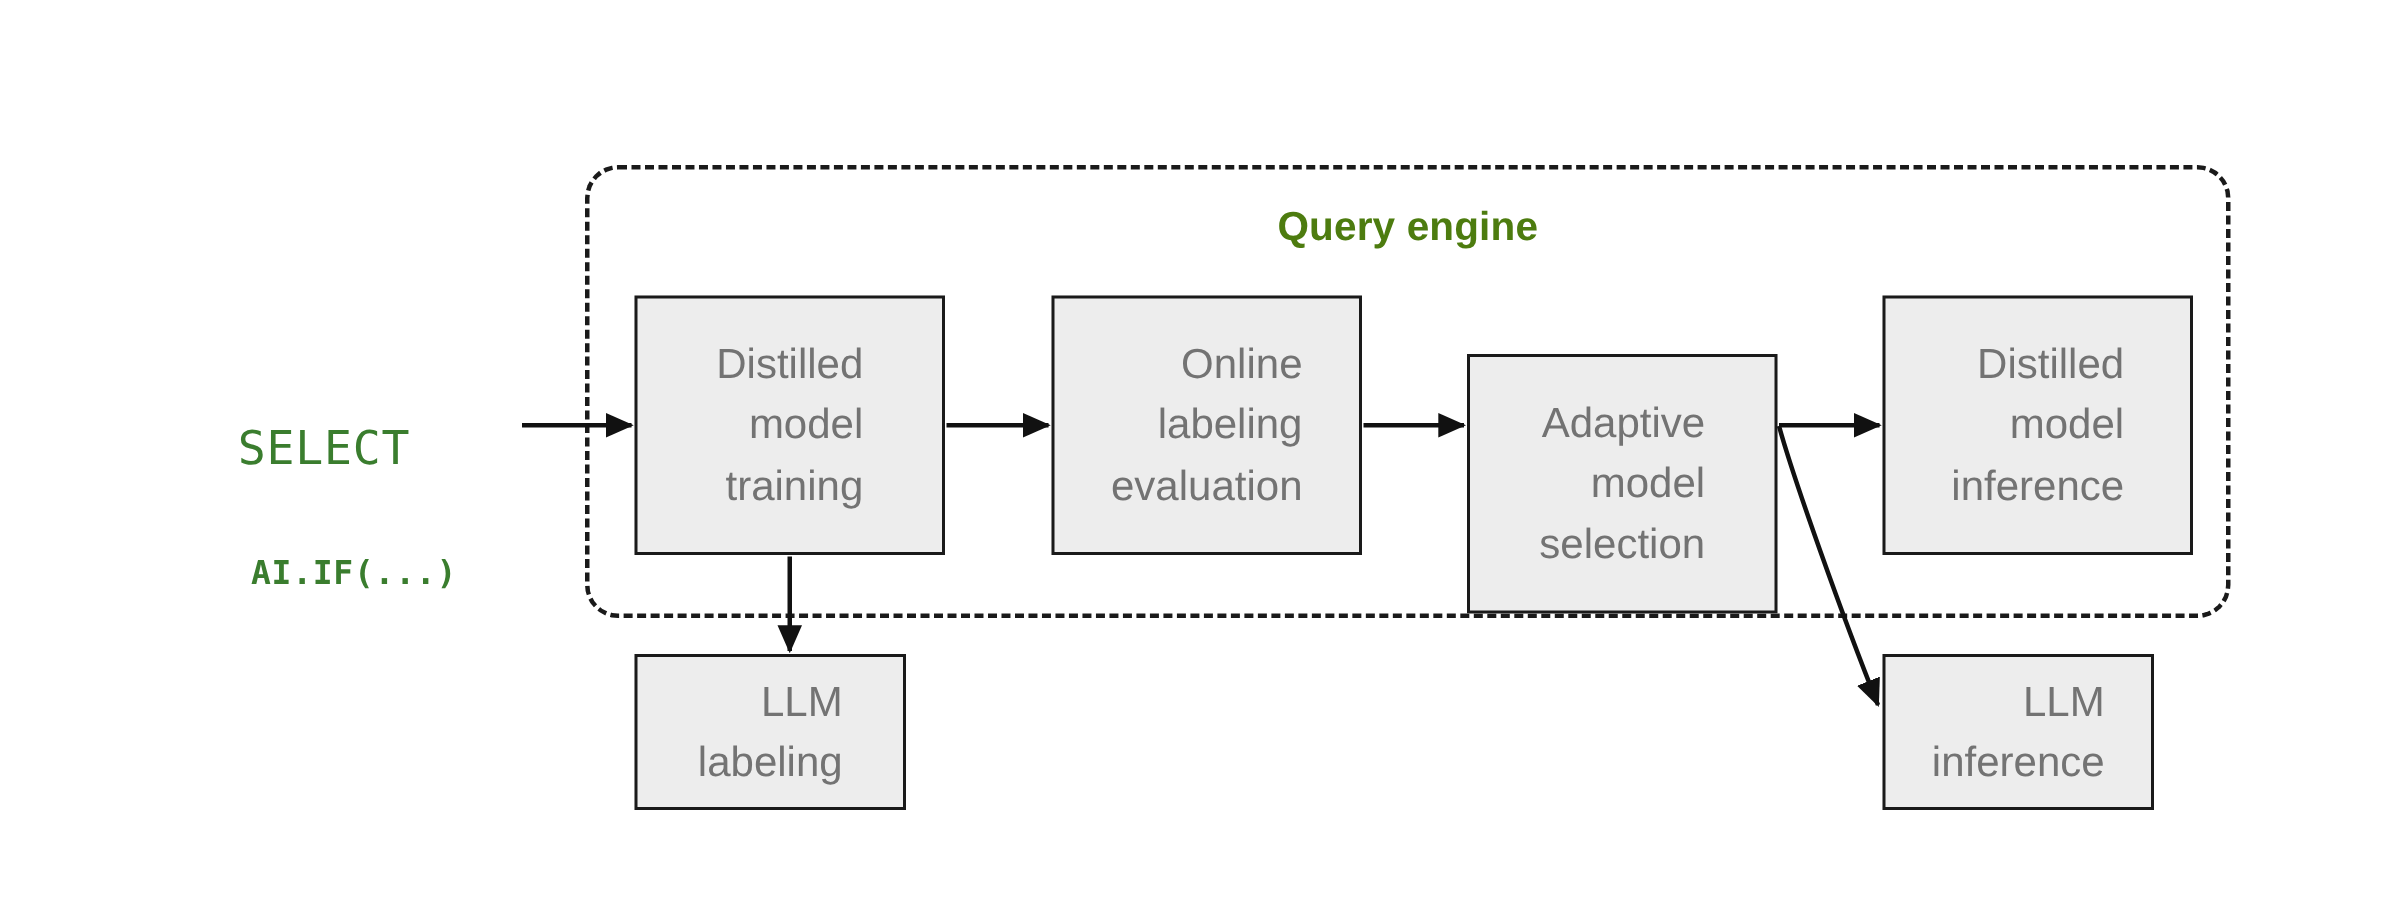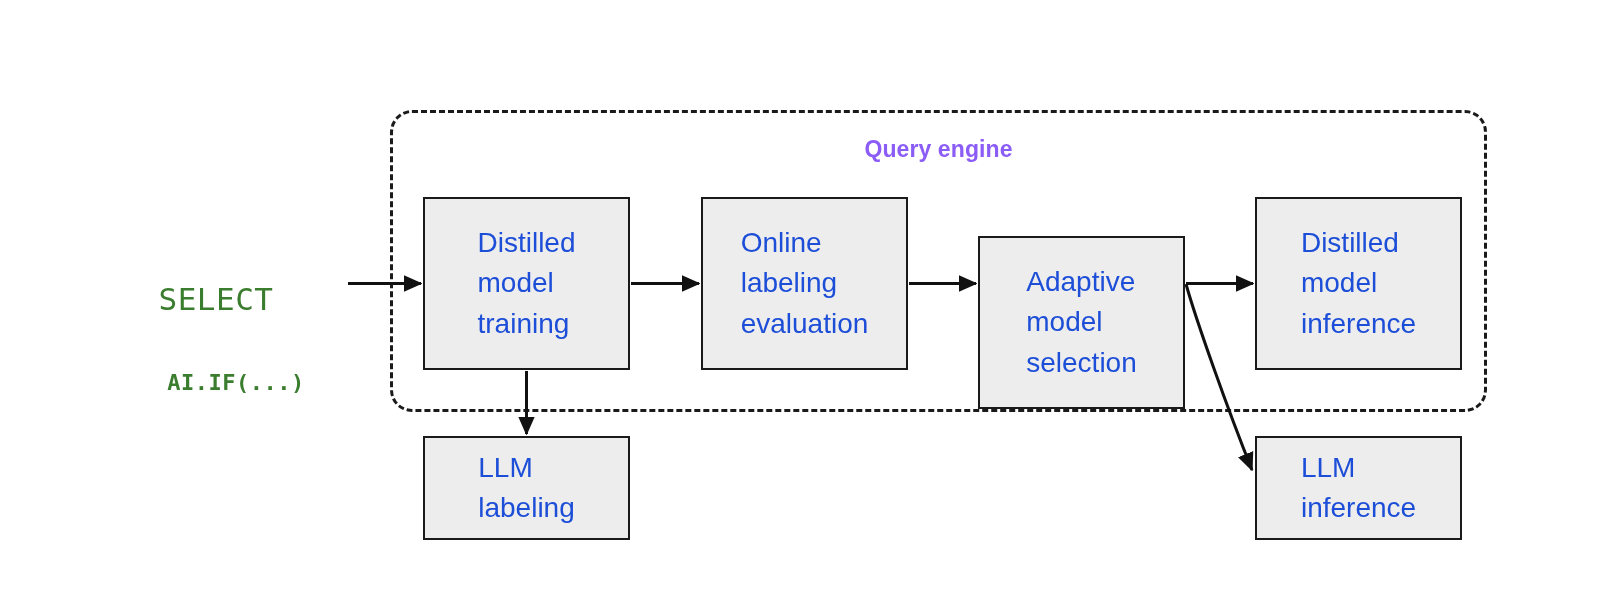--- a/index.html
+++ b/index.html
@@ -59,44 +59,44 @@
     border: 3px dashed #1a1a1a;
     border-radius: 22px;
     background: transparent;
   }
   .engine-title {
     position: absolute;
     left: 390px;
     top: 136px;
     width: 1097px;
     text-align: center;
-    font-size: 23px;
+    font-size: 27px;
     font-weight: 700;
-    color: #8b5cf6;
+    color: #4d7c0f;
     letter-spacing: 0.1px;
   }
 
   
   .node {
     position: absolute;
     box-sizing: border-box;
     background: #ededed;
     border: 2.5px solid #1a1a1a;
     display: flex;
     align-items: center;
     justify-content: center;
-    text-align: left;
-    color: #1d4ed8;
+    text-align: right;
+    color: #737373;
     font-size: 28px;
     line-height: 1.44;
     padding: 2px 6px;
     white-space: pre-line;
   }
   .node.top  { top: 197px; height: 173px; width: 207px; }
-  .node.bot  { top: 436px; height: 104px; width: 207px; }
+  .node.bot  { top: 436px; height: 104px; width: 181px; }
 
   .n-train   { left: 423px; }
   .n-eval    { left: 701px; }
   .n-select  { left: 978px; margin-top: 39px; }
   .n-dminf   { left: 1255px; }
   .n-label   { left: 423px; }
   .n-llminf  { left: 1255px; }
 
   
   .arrows {

